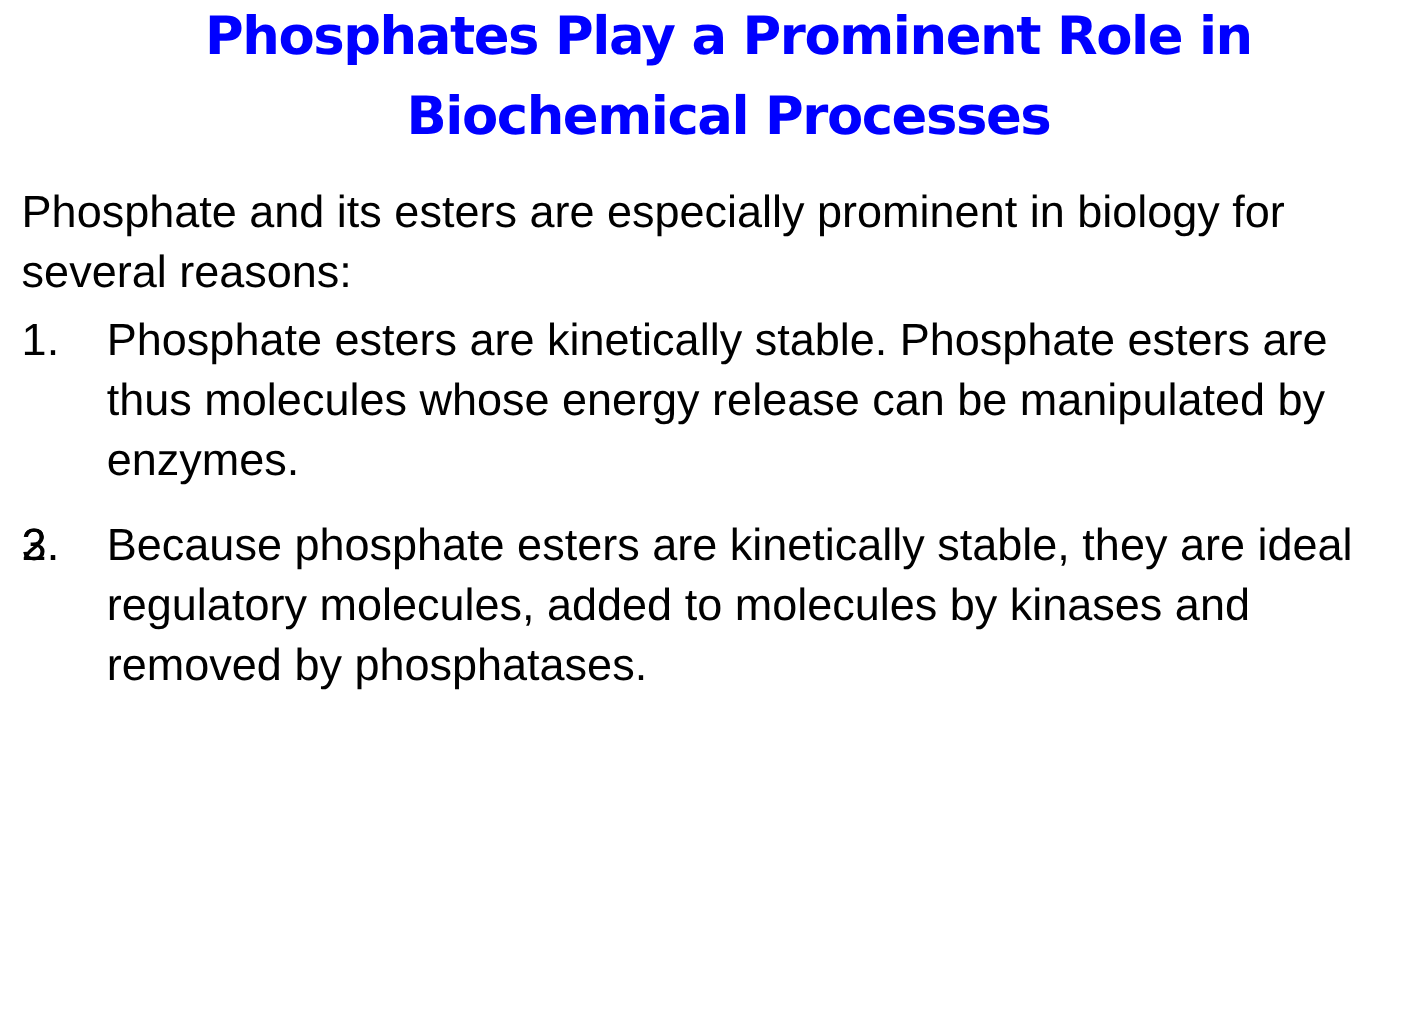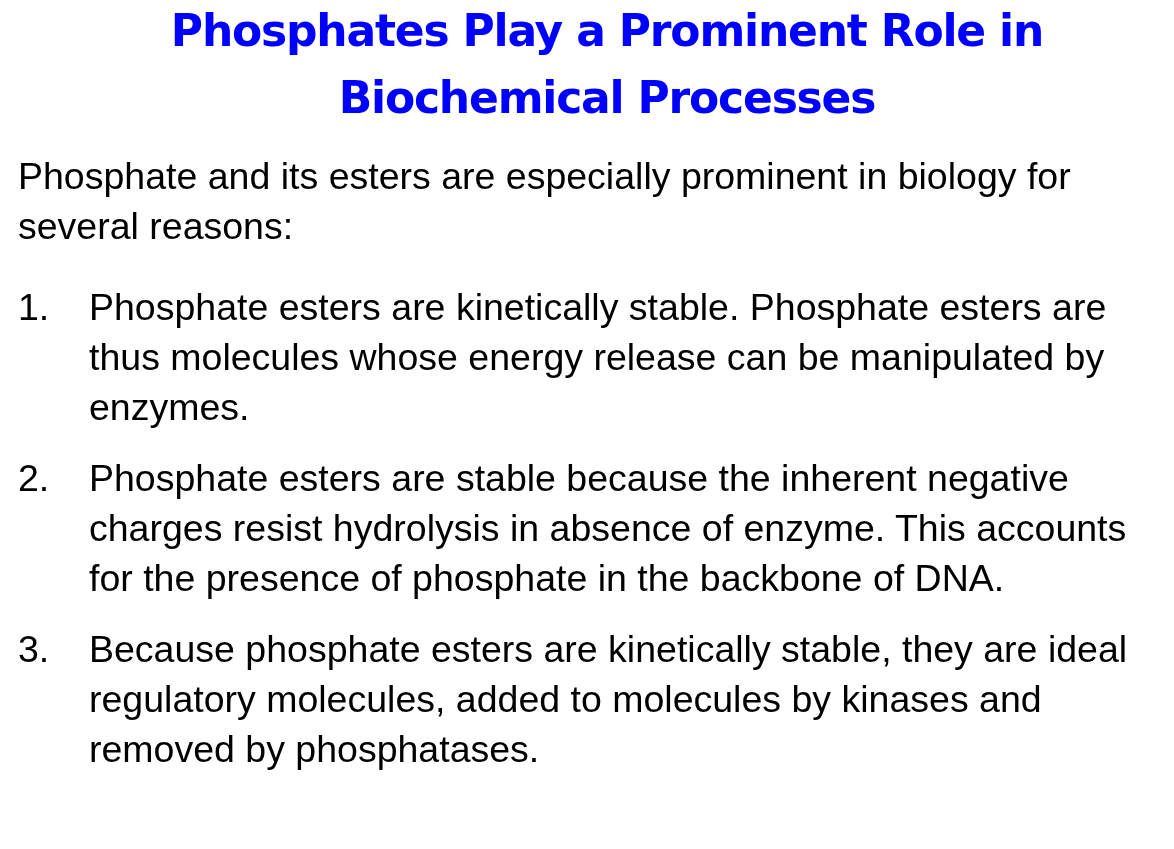--- a/index.html
+++ b/index.html
@@ -12,21 +12,21 @@
     color: #0000ff; letter-spacing: -1.2px;
     padding-top: -2px;
   }
   .title .line { display: block; }
   .title .l1 { margin-top: -3px; }
   .body-text {
     position: absolute; left: 18px; top: 151px; width: 1150px;
     font-family: "Liberation Sans", sans-serif;
     font-size: 37.5px; line-height: 50px; color: #000000;
   }
-  .intro { margin: 0 0 31px 0; }
+  .intro { margin: 0 0 7px 0; }
   .list { margin: 0; padding: 0; list-style: none; }
   .item { position: relative; padding-left: 71px; margin-bottom: 21px; }
   .item .num { position: absolute; left: 0; top: 0; }
 </style>
 </head>
 <body>
 
 <div class="title">
   <span class="line l1">Phosphates Play a Prominent Role in</span>
   <span class="line">Biochemical Processes</span>
@@ -34,20 +34,19 @@
 
 <div class="body-text">
   <p class="intro">Phosphate and its esters are especially prominent in biology for several reasons:</p>
   <ol class="list">
     <li class="item">
       <span class="num">1.</span>
       <span>Phosphate esters are kinetically stable. Phosphate esters are thus molecules whose energy release can be manipulated by enzymes.</span>
     </li>
     <li class="item">
       <span class="num">2.</span>
-      <span>Phosphate esters are stable because the inherent negative charges resist hydrolysis in absence of enzyme. This accounts for the presence of phosphate in the backbone of DNA.</span>
     </li>
     <li class="item">
       <span class="num">3.</span>
       <span>Because phosphate esters are kinetically stable, they are ideal regulatory molecules, added to molecules by kinases and removed by phosphatases.</span>
     </li>
   </ol>
 </div>
 
 </body></html>

